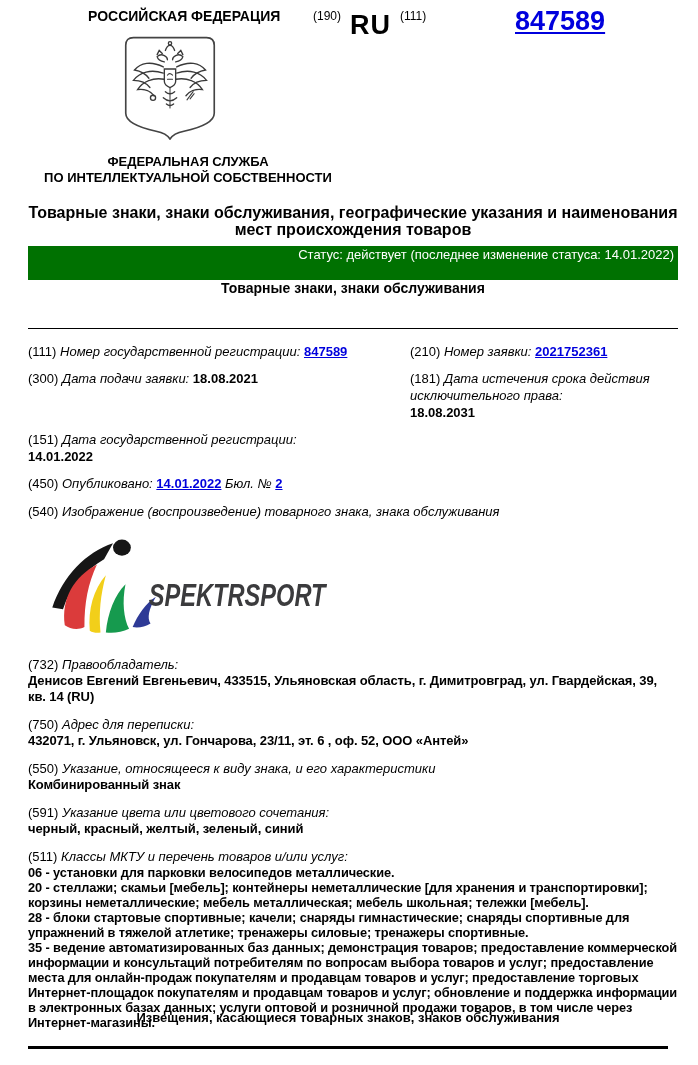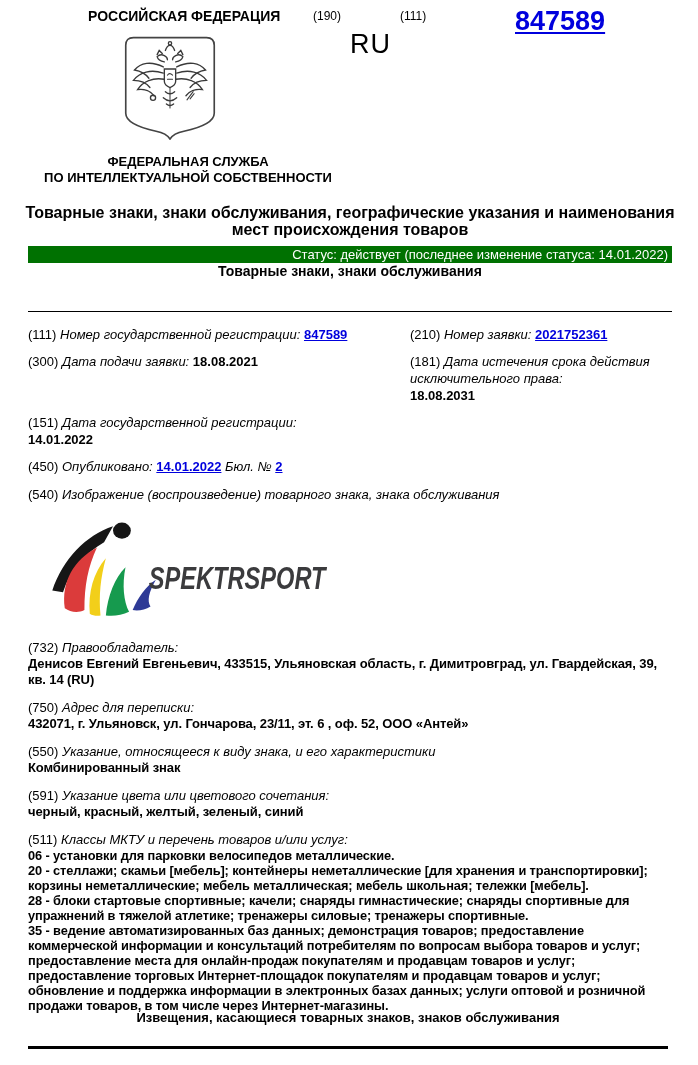--- a/index.html
+++ b/index.html
@@ -1,34 +1,34 @@
 <!DOCTYPE html>
 <html><head>
 <meta charset="utf-8">
 <style>
   * { margin:0; padding:0; box-sizing:border-box; }
   html,body { width:698px; height:1065px; background:#ffffff; overflow:hidden; }
   body { font-family:"Liberation Sans", sans-serif; color:#000; font-size:13px; }
-  .page { position:relative; width:698px; height:1065px; padding:0 26px 0 28px; }
+  .page { position:relative; width:698px; height:1065px; padding:0 20px 0 28px; }
 
   
   .header { position:relative; height:142px; }
   .country-title { position:absolute; left:60px; top:8px; font-weight:bold; font-size:14px; }
   .code-190 { position:absolute; left:285px; top:9px; font-size:12px; }
-  .country-code { position:absolute; left:322px; top:10px; font-size:27px; font-weight:normal; letter-spacing:1px;margin-top:19px; }
+  .country-code { position:absolute; left:322px; top:10px; font-size:27px; font-weight:bold; letter-spacing:1px; }
   .code-111 { position:absolute; left:372px; top:9px; font-size:12px; }
   .reg-link-top { position:absolute; left:487px; top:6px; font-size:27px; font-weight:bold; }
   .coat { position:absolute; left:94px; top:34px; }
   a.link, .link { color:#0000dd; text-decoration:underline; cursor:pointer; }
   .link.bold { font-weight:bold; }
 
   .agency { margin-top:12px; width:320px; text-align:center; font-weight:bold; font-size:13px; line-height:16px; }
   .doc-heading { margin:18px -14px 0 -14px; text-align:center; font-weight:bold; font-size:16px; line-height:17px; }
 
-  .status-bar { margin-top:8px; height:17px; background:#007101; color:#ffffff; font-size:13px;
+  .status-bar { margin-top:8px; height:34px; background:#007101; color:#ffffff; font-size:13px;
                 line-height:17px; text-align:right; padding-right:4px; }
 
   .section-heading { text-align:center; font-weight:bold; font-size:14px; }
 
   .hr1 { margin-top:32px; border-top:1px solid #000; height:0; }
 
   .info-grid { display:grid; grid-template-columns:382px 1fr; row-gap:10px; margin-top:14px; line-height:17px; }
   .cell { font-size:13px; }
   .ital { font-style:italic; }
   .bold { font-weight:bold; }

